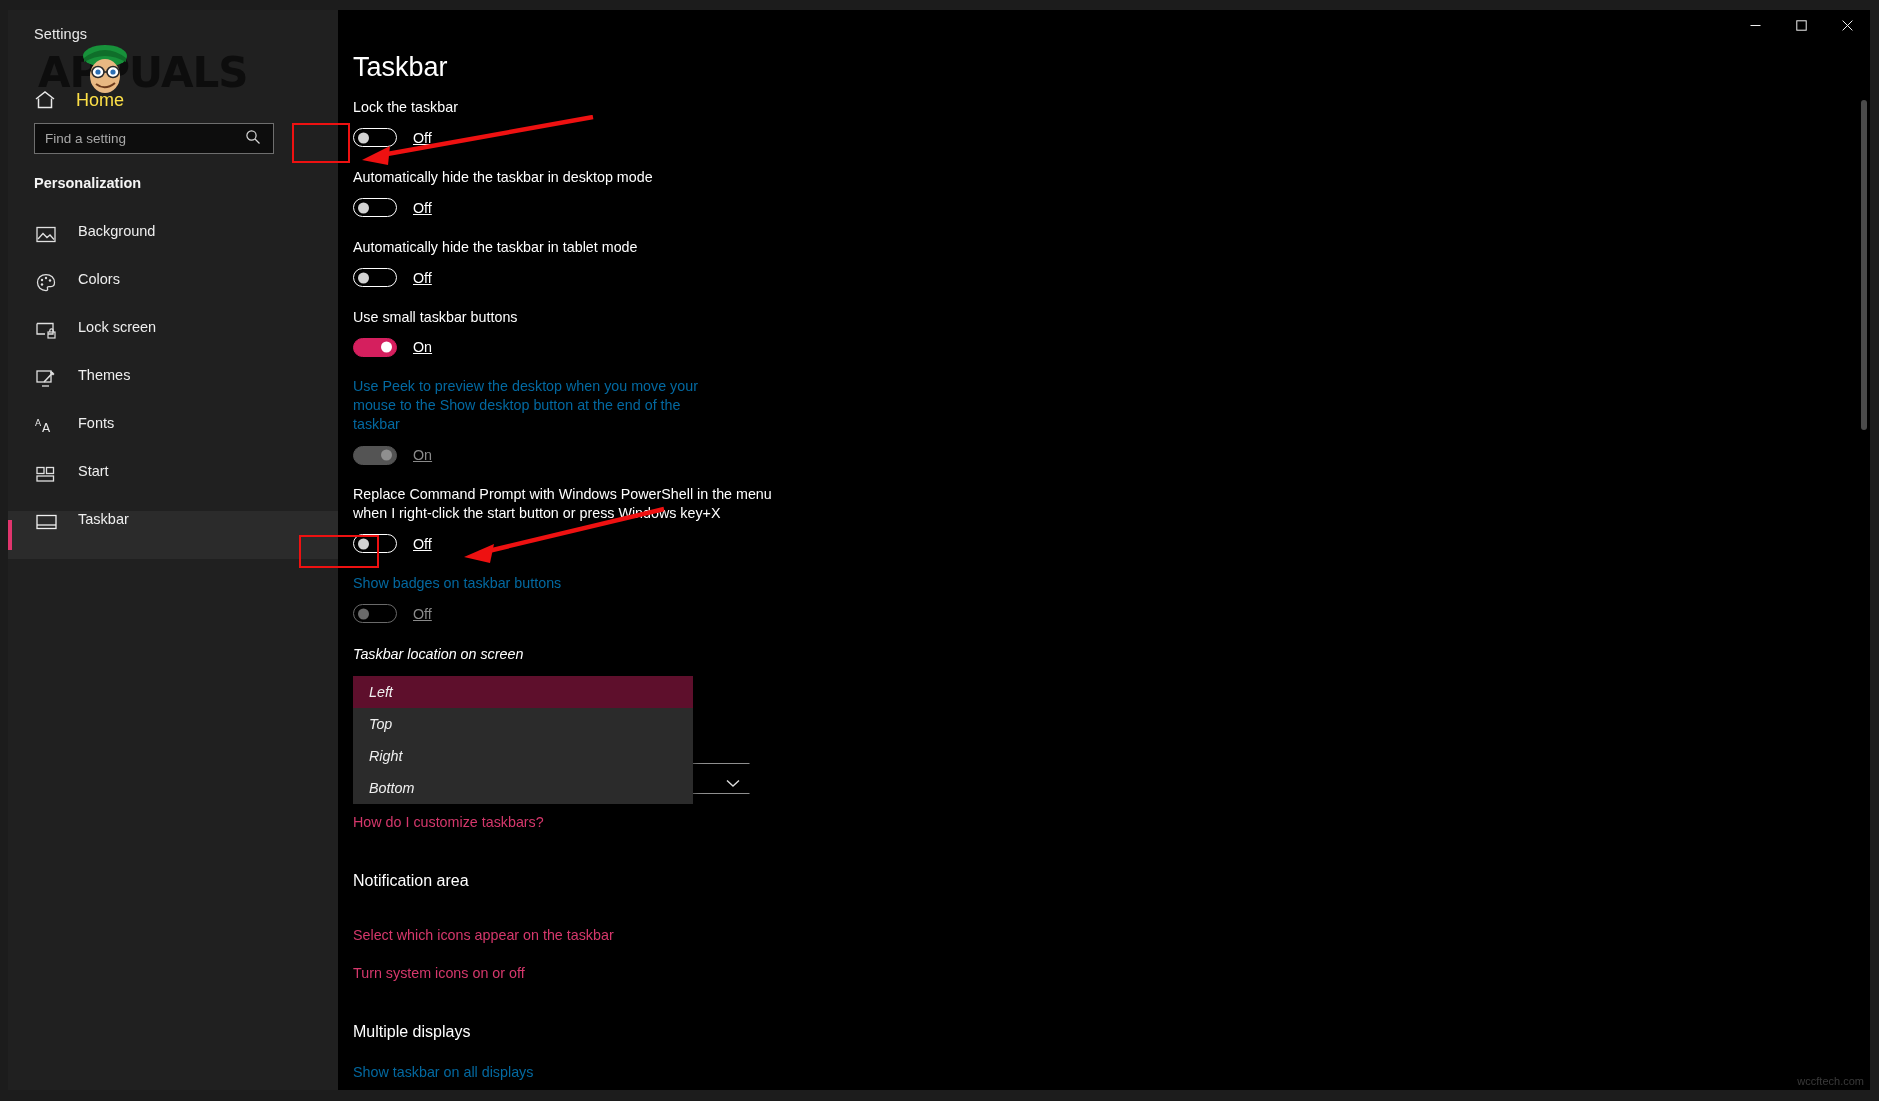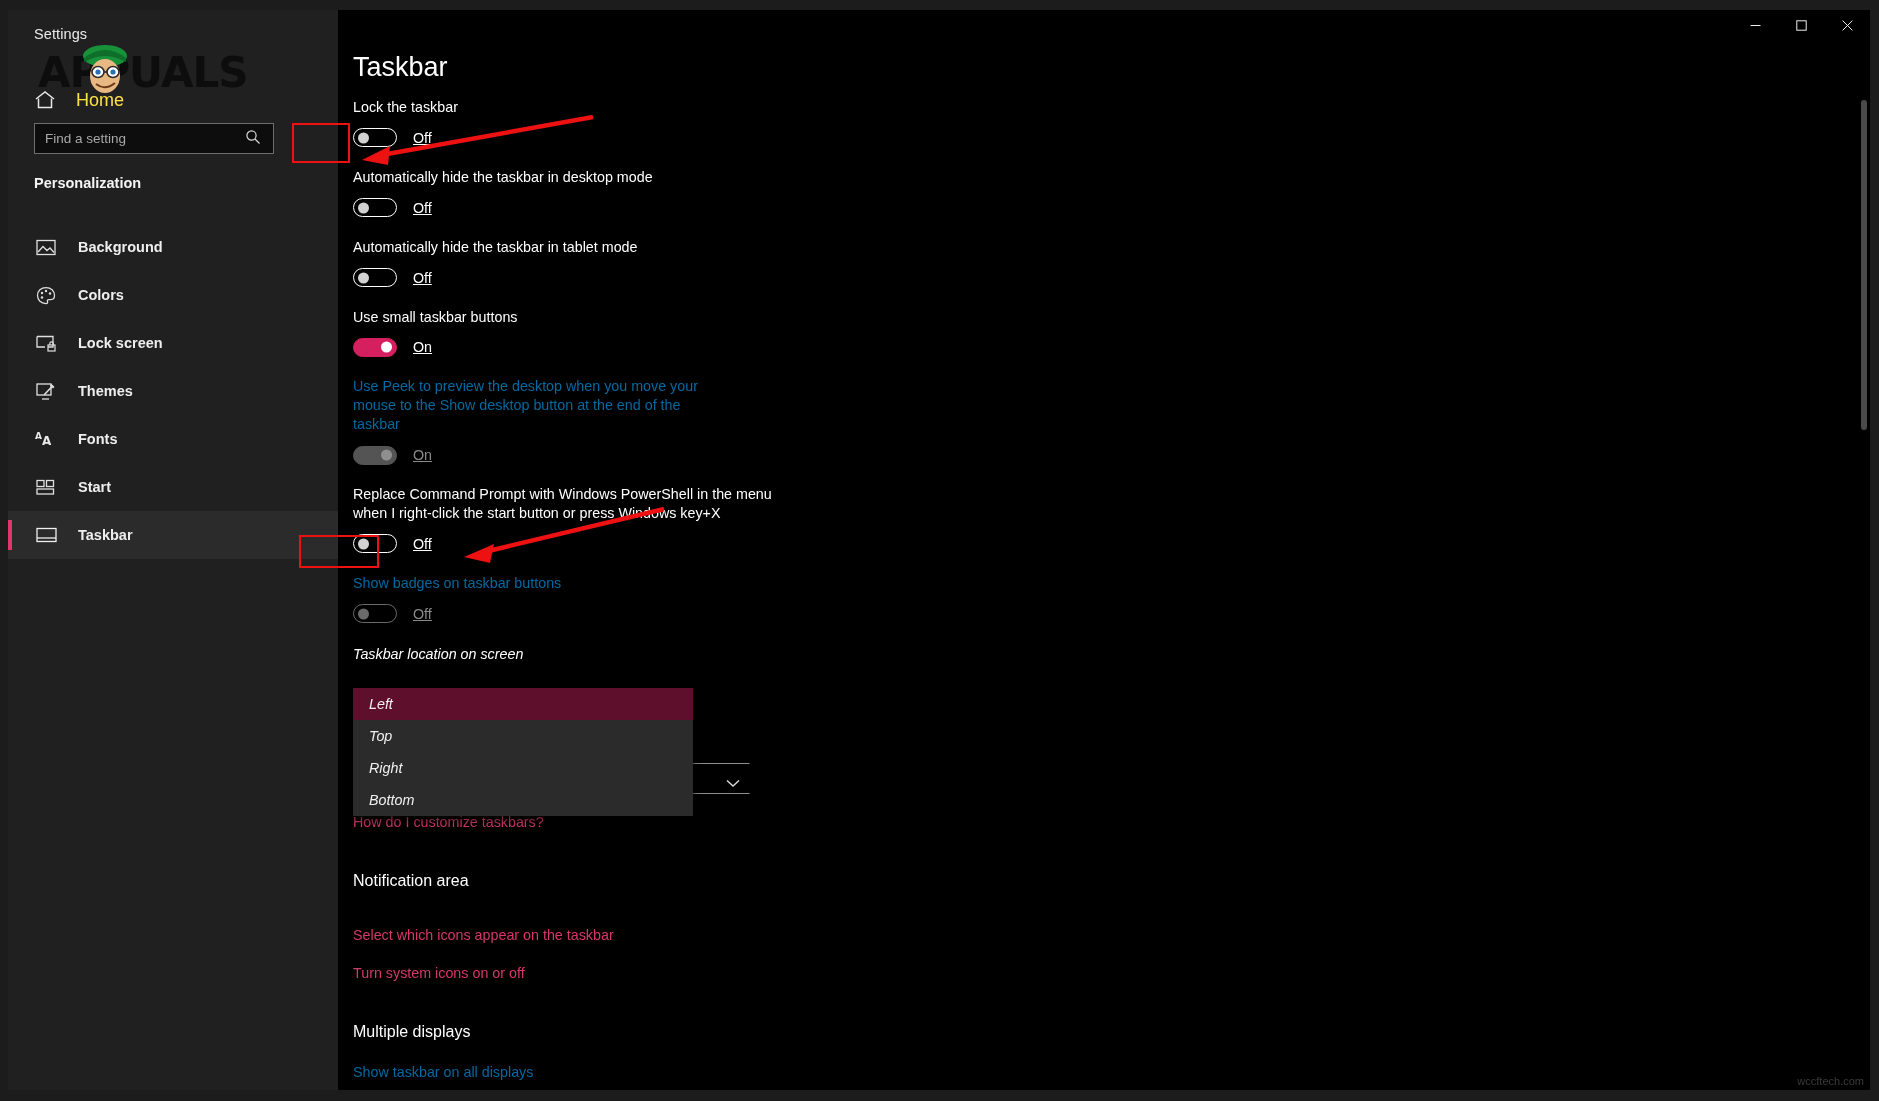--- a/index.html
+++ b/index.html
@@ -97,24 +97,22 @@
   }
   .navlist {
     position: absolute;
     left: 0; top: 213px;
     width: 100%;
   }
   .nav-item {
     position: relative;
     height: 48px;
     display: flex;
-    align-items: center;
     padding-left: 26px;
     cursor: default;
-    font-weight: bold;
   }
   .nav-item .ico {
     width: 24px; height: 22px;
     margin-right: 20px;
     display: flex;
     align-items: center;
     justify-content: center;
     flex-shrink: 0;
   }
   .nav-item .lbl { font-size: 14.5px; color: #eeeeee; }
@@ -212,21 +210,21 @@
     display: flex;
     align-items: center;
     justify-content: flex-end;
     padding-right: 9px;
     cursor: pointer;
     z-index: 1;
   }
   .combo .chev { width: 14px; height: 9px; }
   .dropdown {
     position: absolute;
-    left: 0; top: 12px;
+    left: 0; top: 0;
     width: 340px;
     background: #2b2b2b;
     z-index: 5;
     box-shadow: 0 3px 10px rgba(0,0,0,.7);
   }
   .dd-item {
     height: 32px;
     display: flex;
     align-items: center;
     padding-left: 16px;

